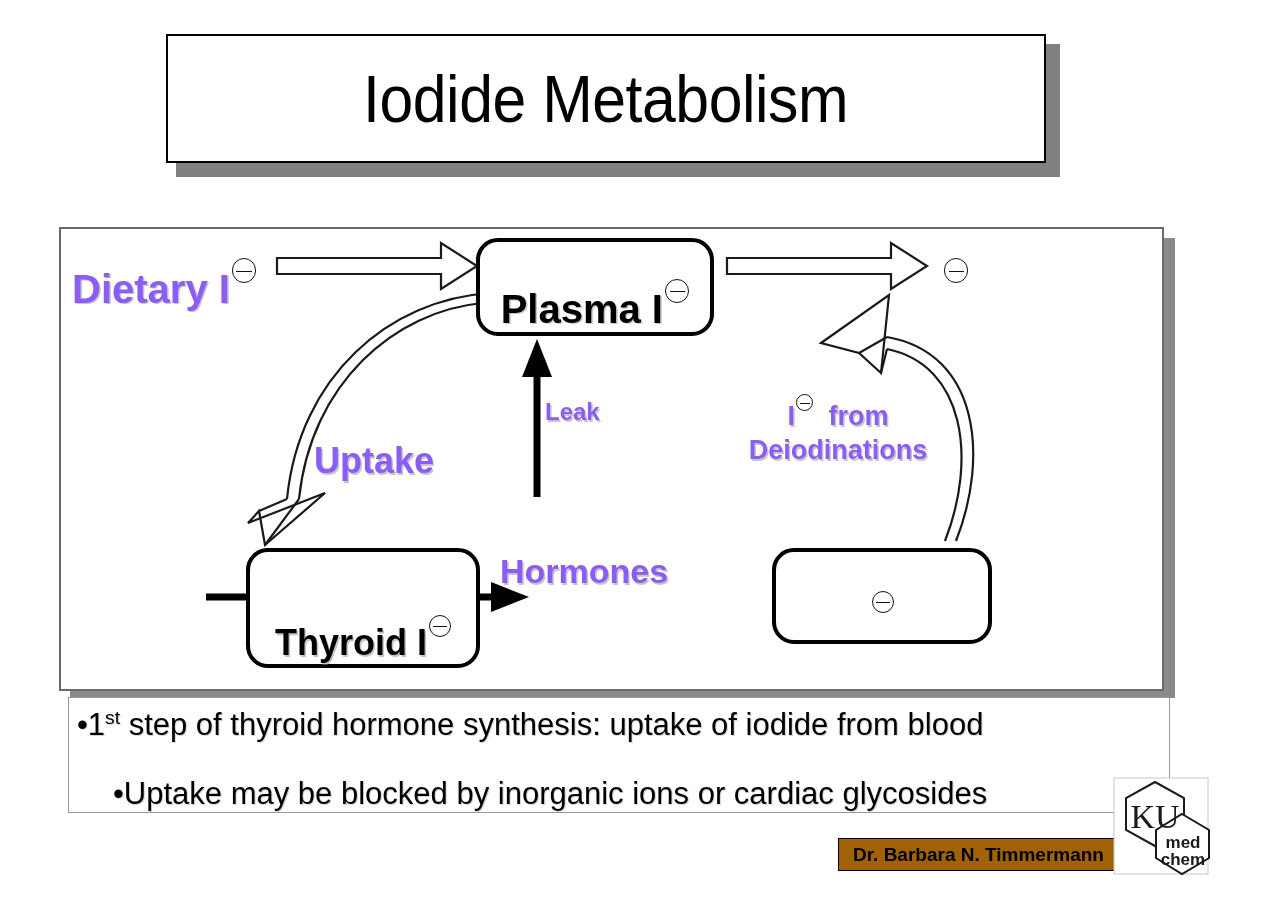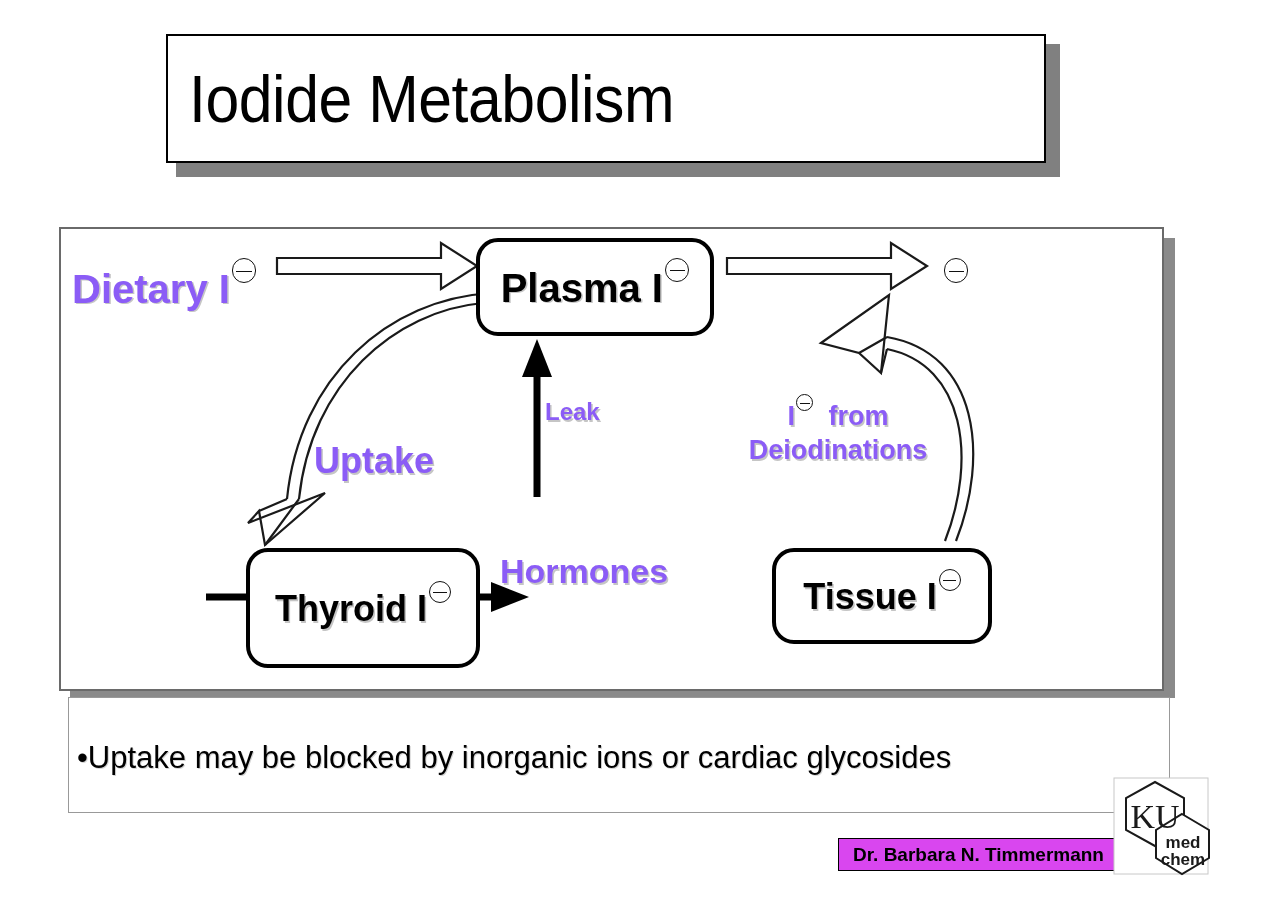--- a/index.html
+++ b/index.html
@@ -28,20 +28,21 @@
     position: absolute;
     left: 166px;
     top: 34px;
     width: 880px;
     height: 129px;
     background: #ffffff;
     border: 2px solid #000000;
     box-sizing: border-box;
     display: flex;
     align-items: center;
+    justify-content: center;
   }
   #title-text {
     font-size: 66px;
     line-height: 1;
     color: #000000;
     font-family: "Liberation Sans", sans-serif;
     font-weight: 400;
     letter-spacing: -0.5px;
     transform: scaleX(0.92);
   }
@@ -121,21 +122,21 @@
   #lbl-deiod   { left: 688px; top: 398px; font-size: 27px; text-align: center; width: 300px; line-height: 1.25; }
 
   
   .round-box {
     position: absolute;
     border: 4px solid #000000;
     border-radius: 22px;
     background: #ffffff;
     box-sizing: border-box;
     display: flex;
-    align-items: center;
+    align-items: flex-end;
     justify-content: center;
   }
   .round-box > span {
     font-weight: bold;
     color: #000;
     white-space: nowrap;
     font-family: "Liberation Sans", sans-serif;
     text-shadow: 1.5px 1.5px 0 rgba(150,150,150,0.55);
   }
   #box-plasma  { left: 476px; top: 238px; width: 238px; height: 98px; }
@@ -161,32 +162,32 @@
     font-size: 31px;
     color: #000000;
     font-family: "Liberation Sans", sans-serif;
     white-space: nowrap;
     line-height: 1;
     margin: 0;
     padding: 0;
     text-shadow: 1px 1px 0 rgba(160,160,160,0.45);
   }
   #bullet-1 { margin-top: 4px; }
-  #bullet-2 { margin-top: 38px; }
+  #bullet-2 { margin-top: 38px; margin-left: 36px; }
   .bullet-line sup { font-size: 0.62em; vertical-align: super; }
 
   
   #footer-box {
     position: absolute;
     left: 838px;
     top: 838px;
     width: 281px;
     height: 33px;
     border: 1px solid #000000;
-    background: #d946ef;
+    background: #a16207;
     box-sizing: border-box;
     display: flex;
     align-items: center;
     justify-content: center;
   }
   #footer-text {
     font-size: 19px;
     font-weight: bold;
     color: #000;
     font-family: "Liberation Sans", sans-serif;
@@ -252,29 +253,30 @@
 
 <div class="round-box" id="box-plasma">
     <span><span>Plasma I</span><span class="minus-circle"></span></span>
   </div>
 
 <div class="round-box" id="box-thyroid">
     <span><span>Thyroid I</span><span class="minus-circle"></span></span>
   </div>
 
 <div class="round-box" id="box-tissue">
-    <span><span>Tissue I</span><span class="minus-circle"></span></span>
+    <span><span class="minus-circle"></span></span>
   </div>
 
 <div class="node-label" id="lbl-uptake">Uptake</div>
 <div class="node-label" id="lbl-leak">Leak</div>
 <div class="node-label" id="lbl-hormones">Hormones</div>
 <div class="node-label" id="lbl-deiod"><span>I</span><span class="minus-circle"></span>&nbsp; <span>from</span><br><span>Deiodinations</span></div>
 
 <div id="bullets-box">
+  <div class="bullet-line" id="bullet-1"><span>•</span><span>1</span><sup>st</sup><span> step of thyroid hormone synthesis: uptake of iodide from blood</span></div>
   <div class="bullet-line" id="bullet-2"><span>•</span><span>Uptake may be blocked by inorganic ions or cardiac glycosides</span></div>
 </div>
 
 <div id="footer-box">
   <span id="footer-text">Dr. Barbara N. Timmermann</span>
 </div>
 
 <svg id="ku-logo" viewBox="0 0 104 104">
   <rect x="2" y="2" width="94" height="96" fill="#ffffff" stroke="#c8c8c8" stroke-width="1"></rect>
 

